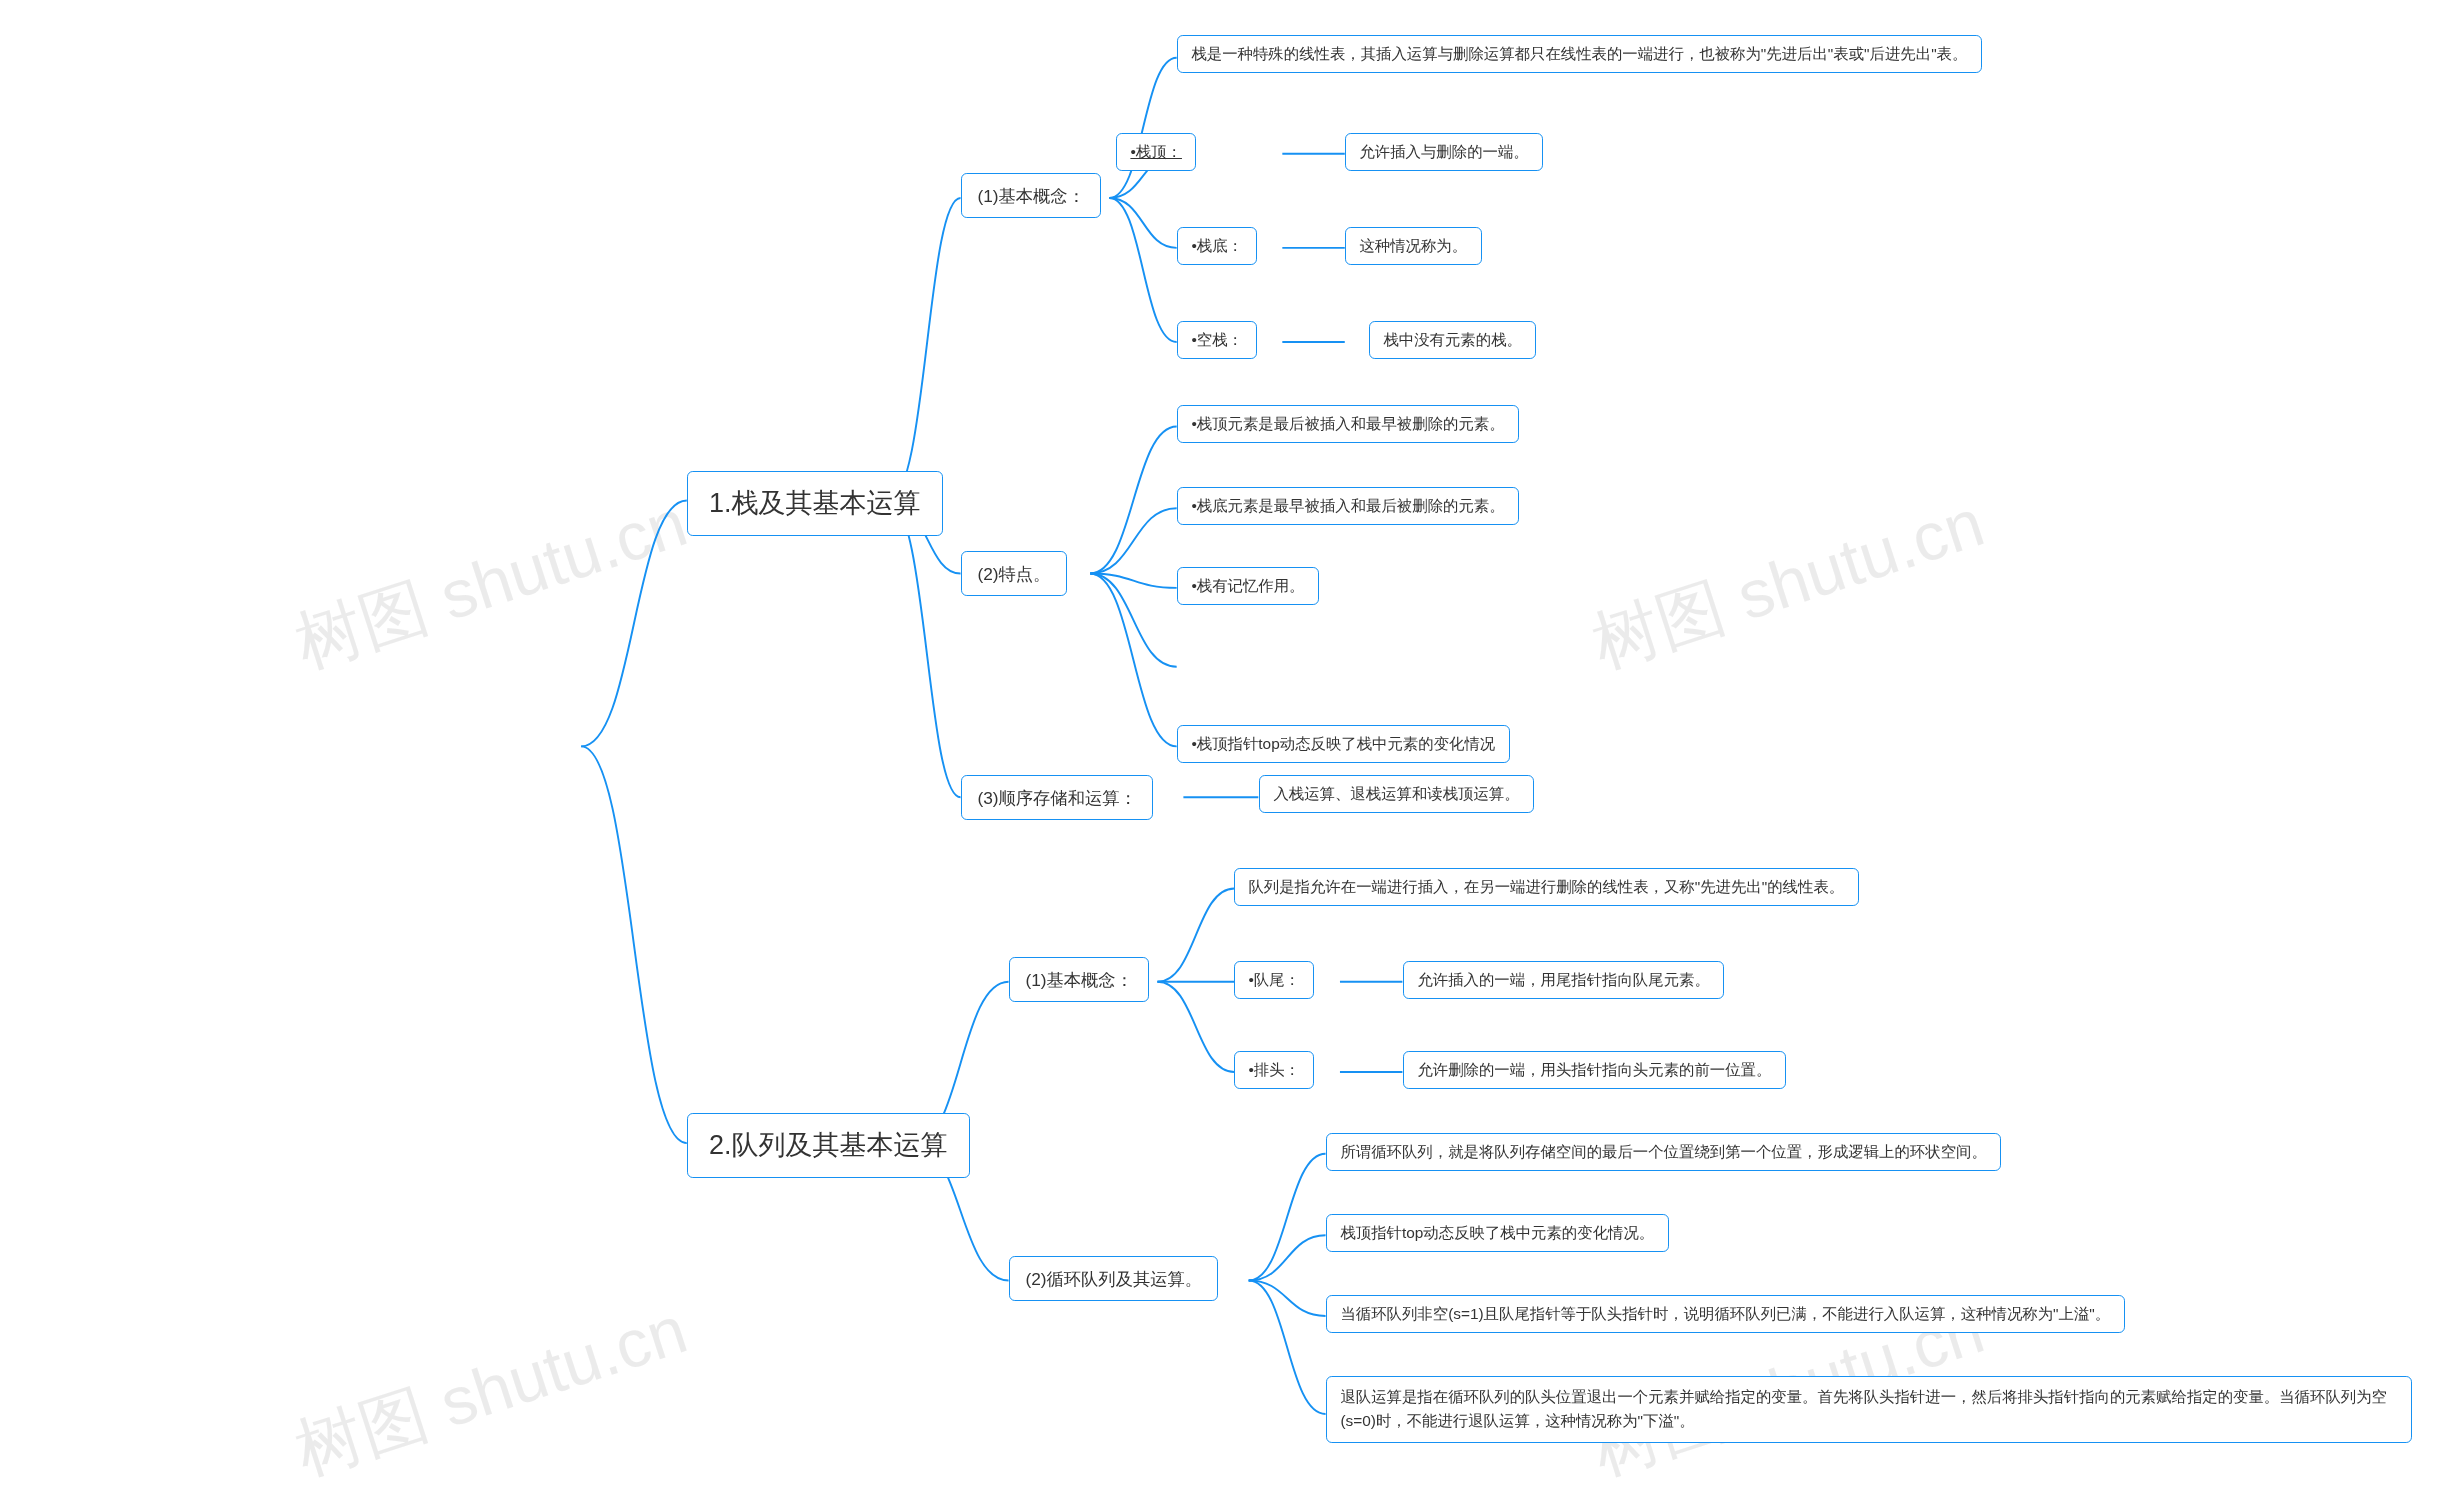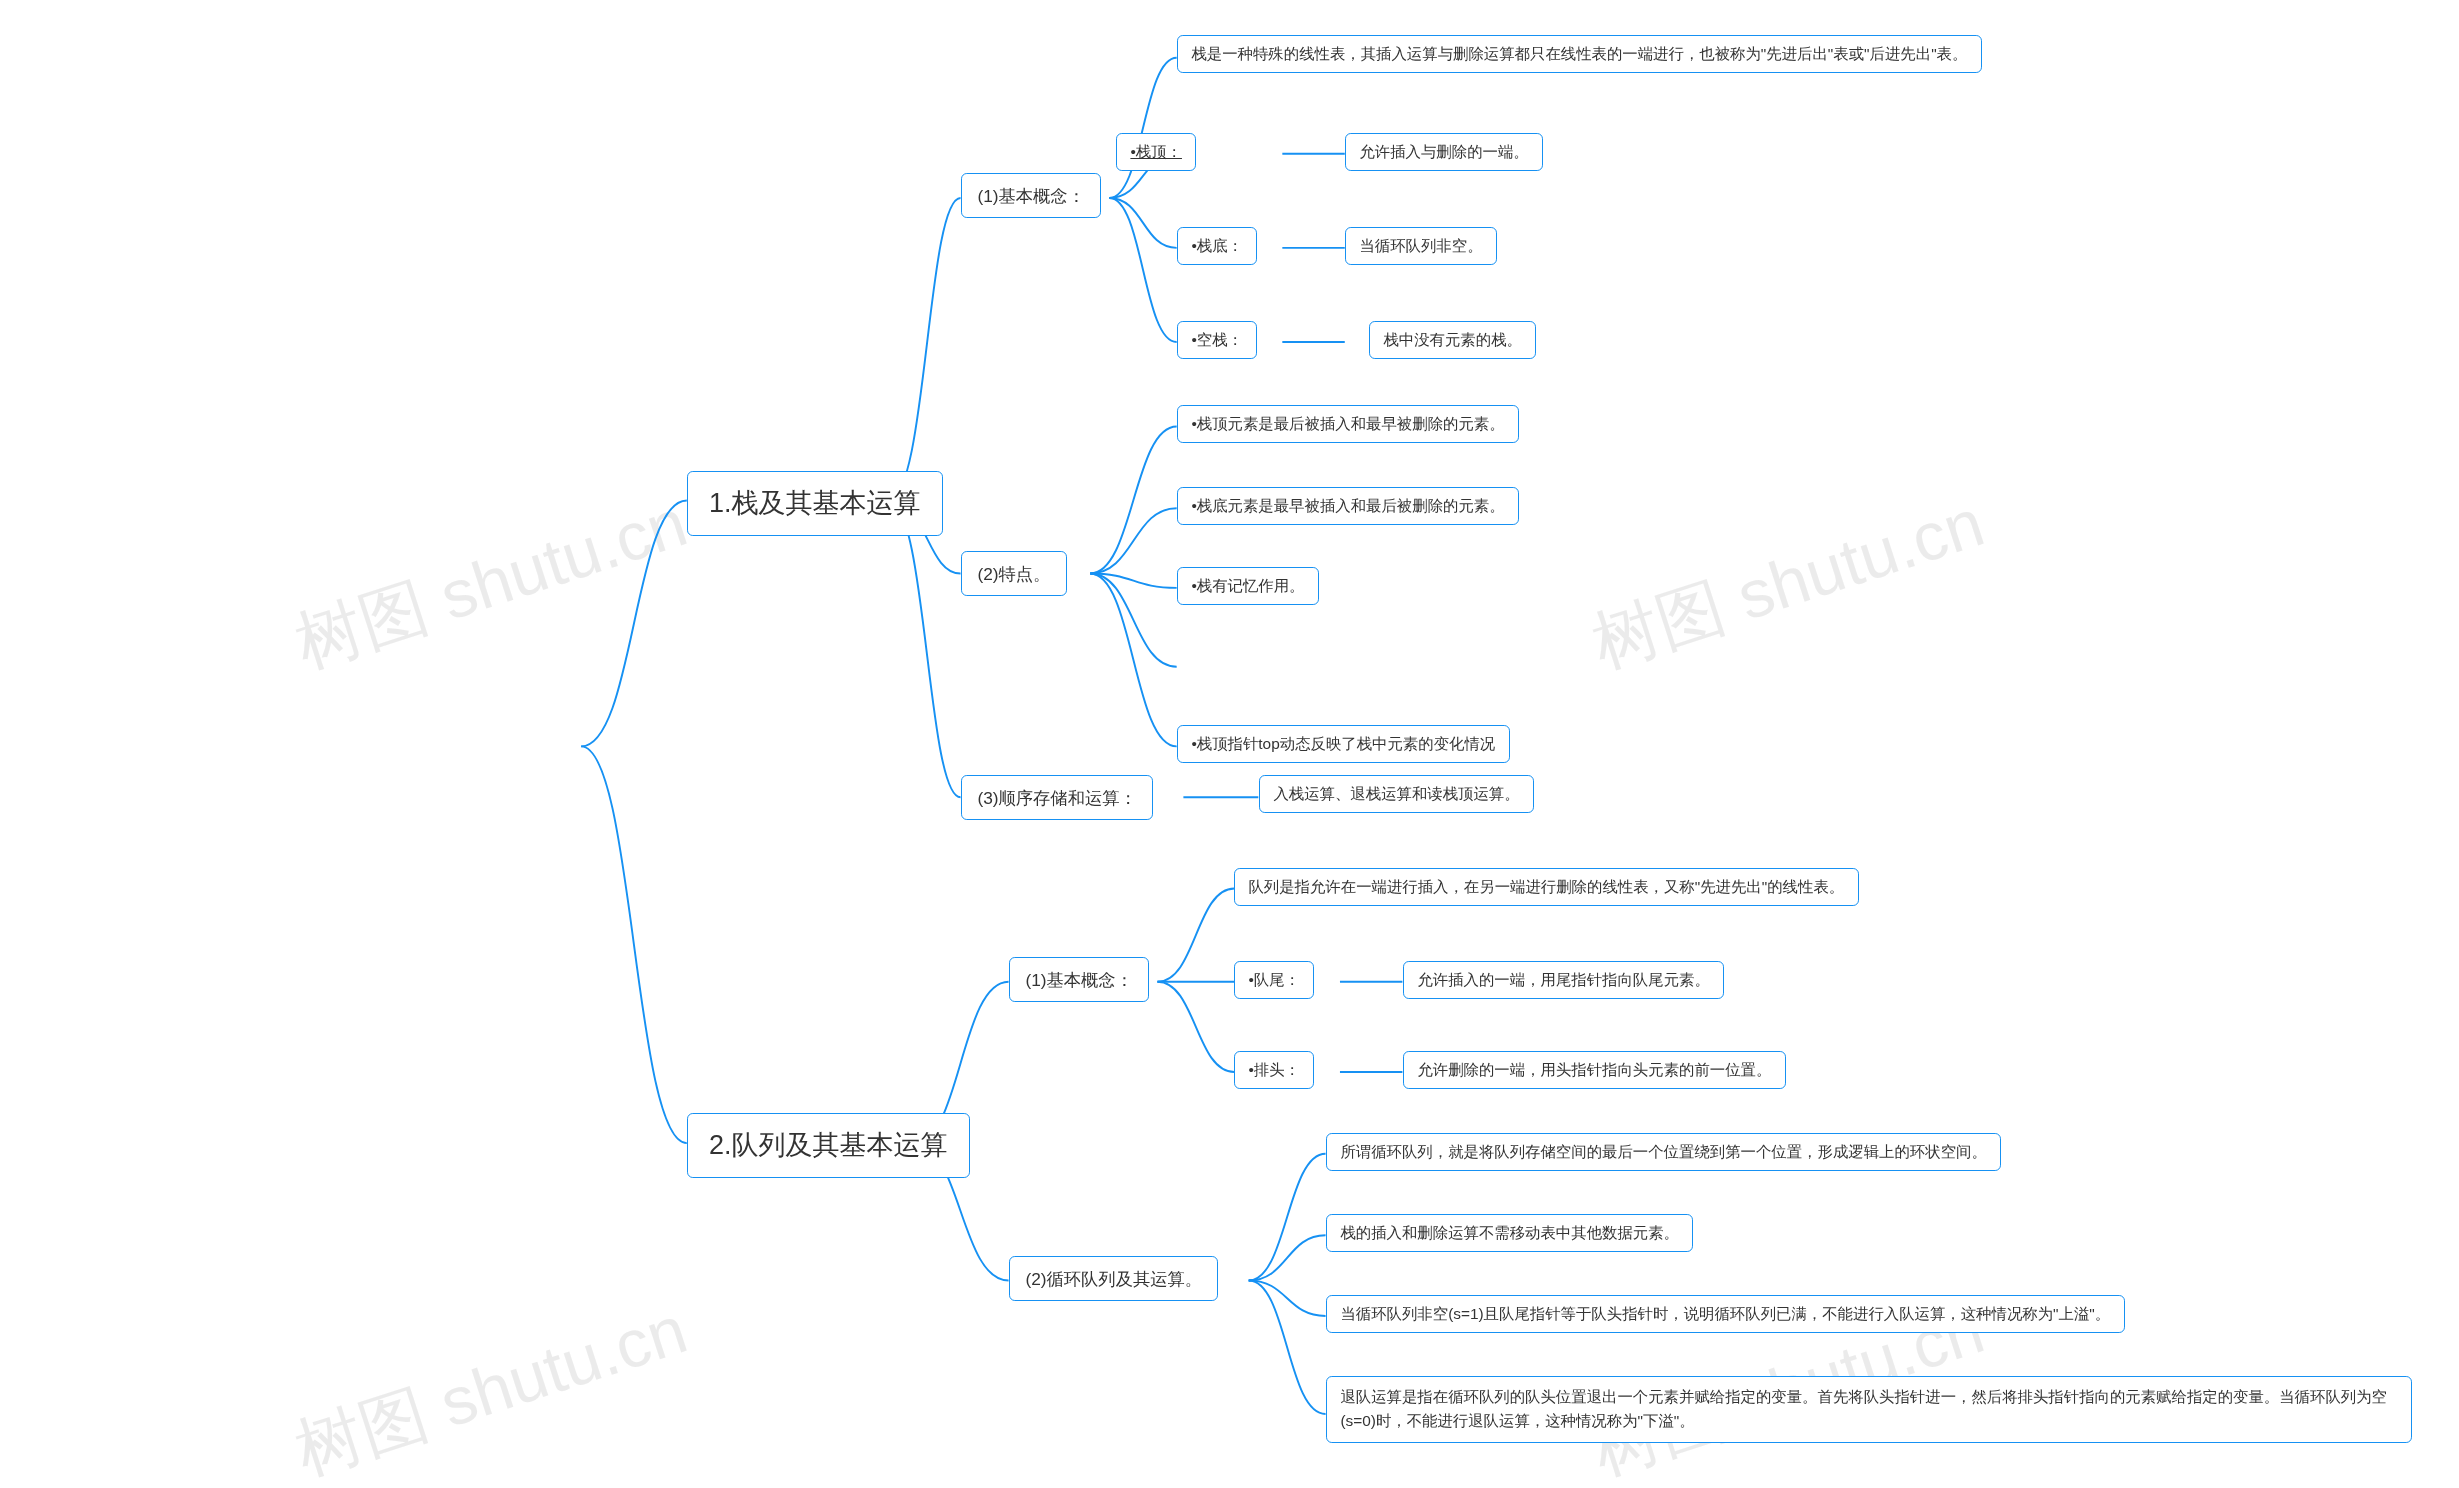--- a/index.html
+++ b/index.html
@@ -71,39 +71,39 @@
 <div class="node l1" style="left:687px;top:1113px;">2.队列及其基本运算</div>
 
 <div class="node sm" style="left:961px;top:173px;">(1)基本概念：</div>
 <div class="node sm" style="left:961px;top:551px;">(2)特点。</div>
 <div class="node sm" style="left:961px;top:775px;">(3)顺序存储和运算：</div>
 
 <div class="node xs" style="left:1177px;top:35px;">栈是一种特殊的线性表，其插入运算与删除运算都只在线性表的一端进行，也被称为"先进后出"表或"后进先出"表。</div>
 <div class="node xs" style="left:1116px;top:133px;text-decoration:underline;">•栈顶：</div>
 <div class="node xs" style="left:1345px;top:133px;">允许插入与删除的一端。</div>
 <div class="node xs" style="left:1177px;top:227px;">•栈底：</div>
-<div class="node xs" style="left:1345px;top:227px;">当循环队列非空。</div>
+<div class="node xs" style="left:1345px;top:227px;">这种情况称为。</div>
 <div class="node xs" style="left:1177px;top:321px;">•空栈：</div>
 <div class="node xs" style="left:1345px;top:321px;margin-left:24px;">栈中没有元素的栈。</div>
 
 <div class="node xs" style="left:1177px;top:405px;">•栈顶元素是最后被插入和最早被删除的元素。</div>
 <div class="node xs" style="left:1177px;top:487px;">•栈底元素是最早被插入和最后被删除的元素。</div>
 <div class="node xs" style="left:1177px;top:567px;">•栈有记忆作用。</div>
 <div class="node xs" style="left:1177px;top:725px;">•栈顶指针top动态反映了栈中元素的变化情况</div>
 
 <div class="node xs" style="left:1259px;top:775px;">入栈运算、退栈运算和读栈顶运算。</div>
 
 <div class="node sm" style="left:1009px;top:957px;">(1)基本概念：</div>
 <div class="node sm" style="left:1009px;top:1256px;">(2)循环队列及其运算。</div>
 
 <div class="node xs" style="left:1234px;top:868px;">队列是指允许在一端进行插入，在另一端进行删除的线性表，又称"先进先出"的线性表。</div>
 <div class="node xs" style="left:1234px;top:961px;">•队尾：</div>
 <div class="node xs" style="left:1403px;top:961px;">允许插入的一端，用尾指针指向队尾元素。</div>
 <div class="node xs" style="left:1234px;top:1051px;">•排头：</div>
 <div class="node xs" style="left:1326px;top:1133px;">所谓循环队列，就是将队列存储空间的最后一个位置绕到第一个位置，形成逻辑上的环状空间。</div>
 
 <div class="node xs" style="left:1403px;top:1051px;">允许删除的一端，用头指针指向头元素的前一位置。</div>
-<div class="node xs" style="left:1326px;top:1214px;">栈的插入和删除运算不需移动表中其他数据元素。</div>
+<div class="node xs" style="left:1326px;top:1214px;">栈顶指针top动态反映了栈中元素的变化情况。</div>
 <div class="node xs" style="left:1326px;top:1295px;">当循环队列非空(s=1)且队尾指针等于队头指针时，说明循环队列已满，不能进行入队运算，这种情况称为"上溢"。</div>
 <div class="node xs wrap" style="left:1326px;top:1376px;width:1057px;">退队运算是指在循环队列的队头位置退出一个元素并赋给指定的变量。首先将队头指针进一，然后将排头指针指向的元素赋给指定的变量。当循环队列为空(s=0)时，不能进行退队运算，这种情况称为"下溢"。</div>
 
 </div>
 
 
 </body></html>

